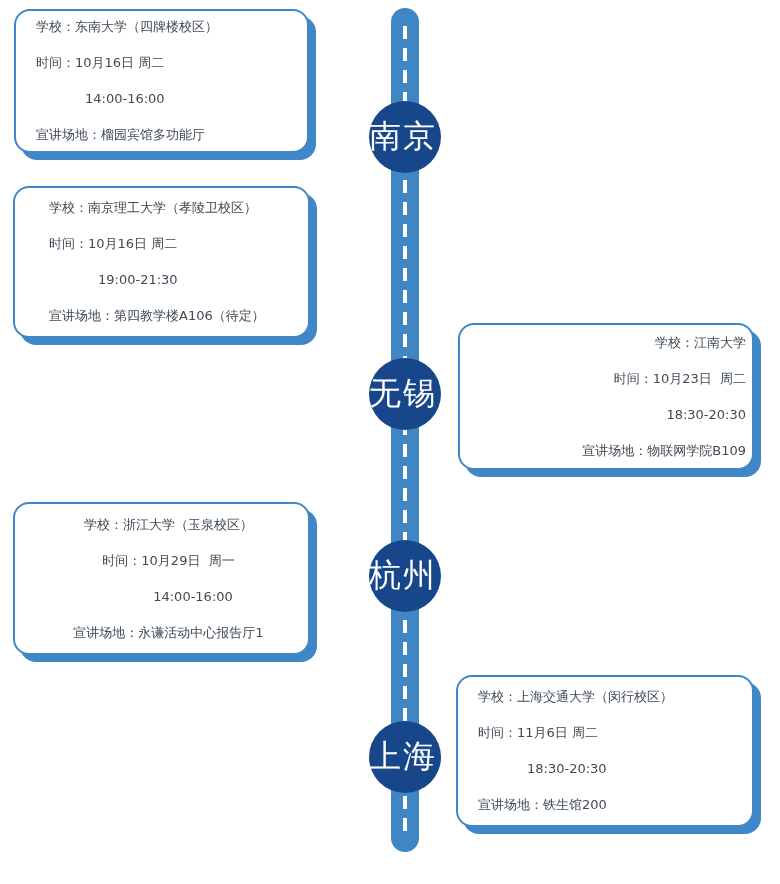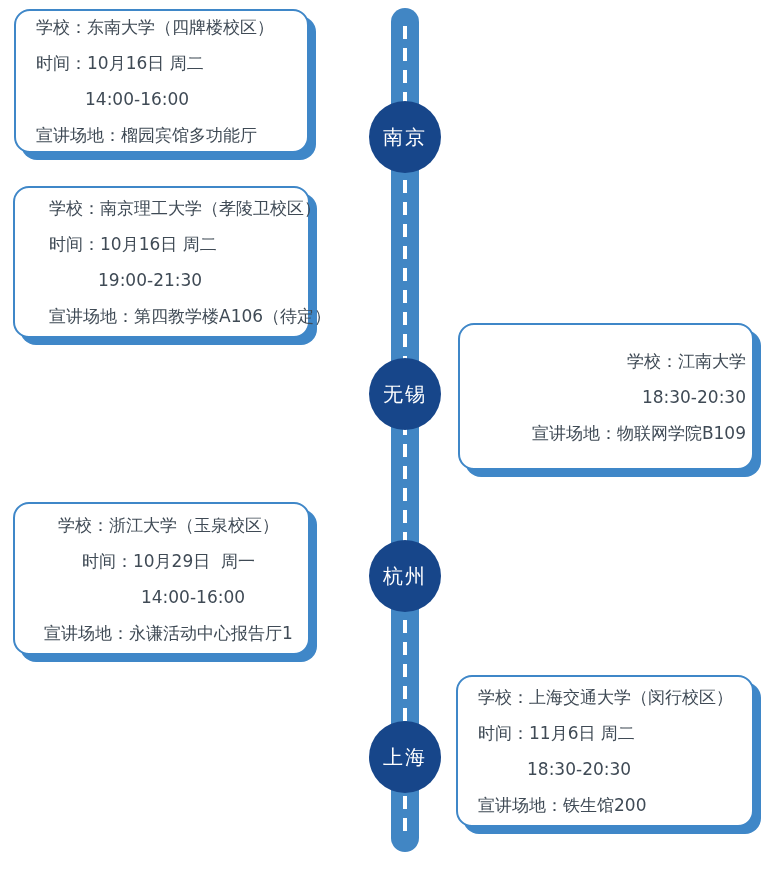--- a/index.html
+++ b/index.html
@@ -49,39 +49,38 @@
   .node {
     position: absolute;
     left: 369px;
     width: 72px;
     height: 72px;
     border-radius: 50%;
     background: var(--node);
     color: #ffffff;
     display: flex;
     align-items: center;
-    justify-content: center;
-    font-size: 20px;
+    font-size: 32px;
     letter-spacing: 2px;
     z-index: 2;
   }
   .node-1 { top: 101px; }
   .node-2 { top: 358px; }
   .node-3 { top: 540px; }
   .node-4 { top: 721px; }
 
   
   .card {
     position: absolute;
     background: #ffffff;
     border: 2px solid var(--card-border);
     border-radius: 16px;
     box-shadow: 7px 7px 0 0 var(--card-border);
     color: var(--text);
-    font-size: 17px;
+    font-size: 13px;
     display: flex;
     flex-direction: column;
     justify-content: center;
     padding: 4px 6px 4px 20px;
     z-index: 3;
   }
   .card .line {
     line-height: 36px;
     white-space: pre;
   }
@@ -124,20 +123,21 @@
 
   <div class="card card-2">
     <div class="line">学校：南京理工大学（孝陵卫校区）</div>
     <div class="line">时间：10月16日 周二</div>
     <div class="line indent">19:00-21:30</div>
     <div class="line">宣讲场地：第四教学楼A106（待定）</div>
   </div>
 
   <div class="card card-3">
     <div class="line">学校：江南大学</div>
+    <div class="line">时间：10月23日  周二</div>
     <div class="line indent">18:30-20:30</div>
     <div class="line">宣讲场地：物联网学院B109</div>
   </div>
 
   <div class="card card-4">
     <div class="line">学校：浙江大学（玉泉校区）</div>
     <div class="line">时间：10月29日  周一</div>
     <div class="line indent">14:00-16:00</div>
     <div class="line">宣讲场地：永谦活动中心报告厅1</div>
   </div>

